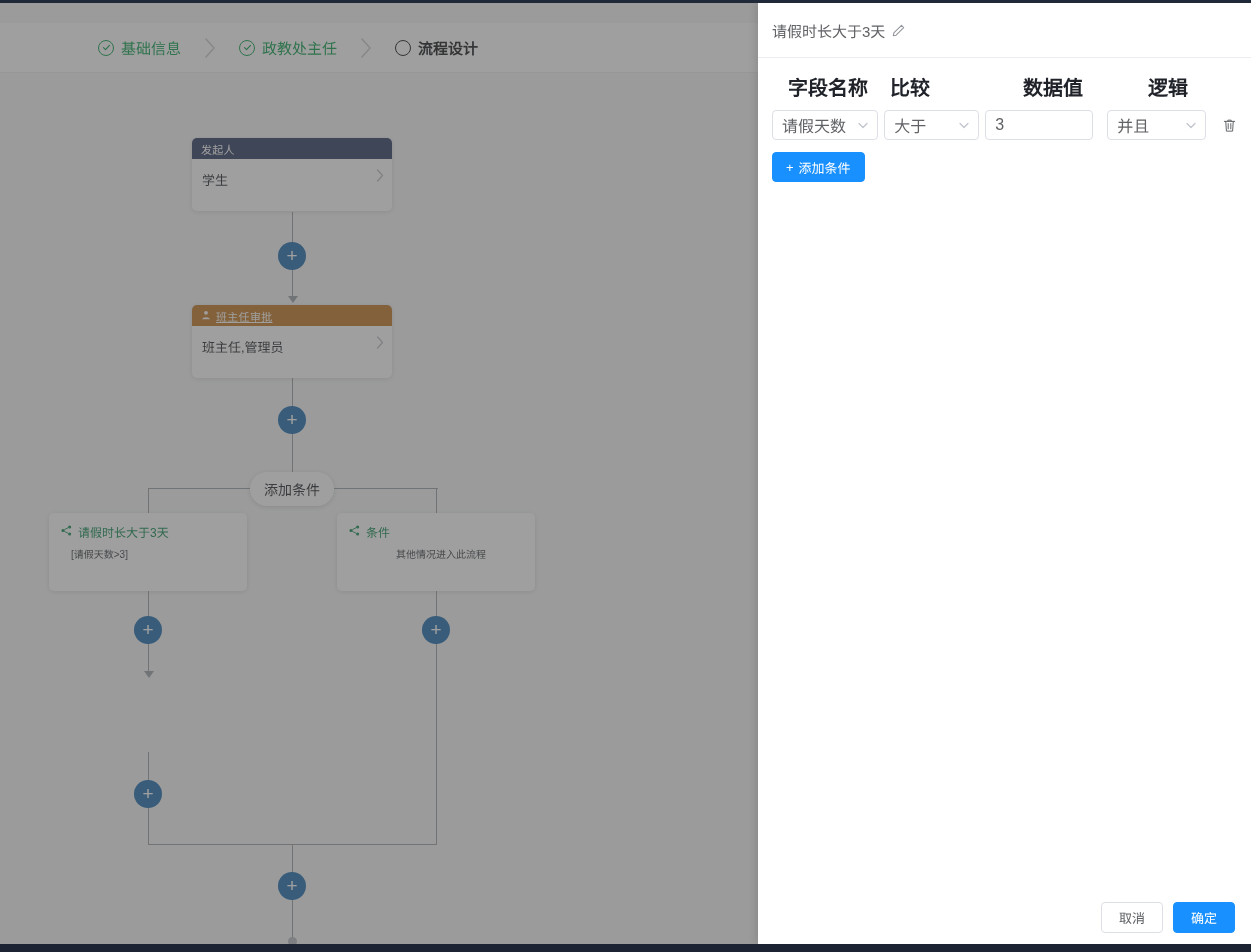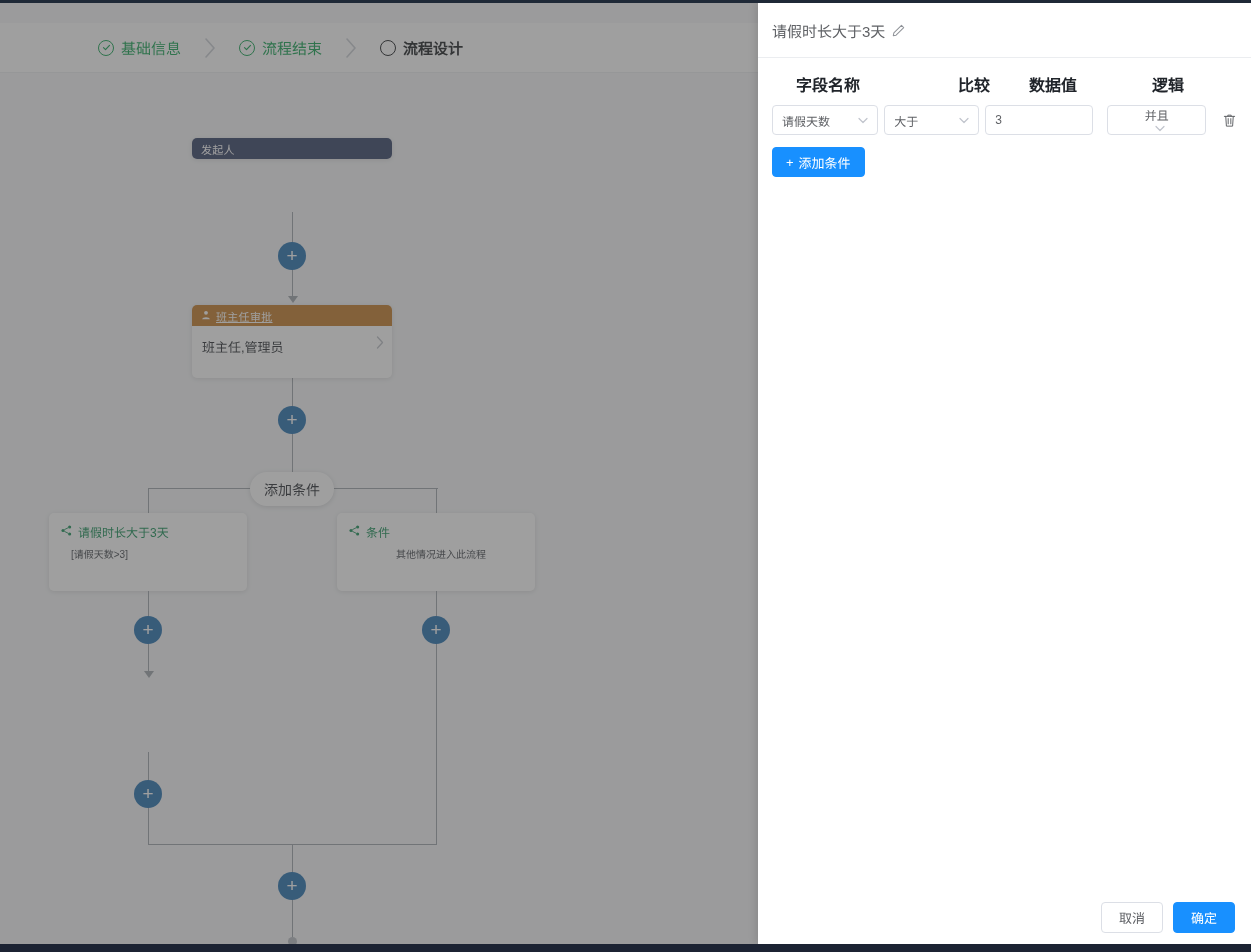--- a/index.html
+++ b/index.html
@@ -263,54 +263,54 @@
     vertical-align: middle;
   }
   .drawer-body {
     flex: 1 1 auto;
     padding: 12px 14px 0 14px;
     overflow: auto;
   }
 
   .cond-table-head {
     display: flex;
-    font-size: 16px;
+    font-size: 20px;
     color: #20242a;
     font-weight: bold;
     margin-bottom: 9px;
     padding-top: 2px;
   }
   .cond-table-head .c1 { width: 112px; text-align: center; }
-  .cond-table-head .c2 { width: 100px; text-align: right; margin-left: 6px; }
+  .cond-table-head .c2 { width: 100px; text-align: left; margin-left: 6px; }
   .cond-table-head .c3 { width: 114px; text-align: center; margin-left: 6px; }
   .cond-table-head .c4 { width: 104px; text-align: center; margin-left: 6px; }
 
   .cond-row {
     display: flex;
     align-items: center;
     margin-bottom: 12px;
   }
   .sel, .inp {
     height: 30px;
     border: 1px solid #dcdfe6;
     border-radius: 4px;
     background: #ffffff;
-    font-size: 12px;
+    font-size: 16px;
     color: #606266;
     display: flex;
     align-items: center;
     padding: 0 9px;
     position: relative;
   }
   .sel { justify-content: space-between; cursor: pointer; }
   .sel .caret { color: #c0c4cc; font-size: 10px; margin-left: 6px; }
   .w1 { width: 112px; }
   .w2 { width: 100px; margin-left: 6px; }
   .w3 { width: 114px; margin-left: 6px; }
-  .w4 { width: 104px; margin-left: 14px; flex-direction: column; }
+  .w4 { width: 104px; margin-left: 14px; }
   .inp .value { color: #606266; }
   .trash {
     margin-left: 16px;
     color: #606266;
     cursor: pointer;
     display: inline-flex;
     align-items: center;
   }
 
   .btn {
@@ -370,21 +370,21 @@
         <svg width="13" height="22" viewBox="0 0 13 22">
             <path d="M2 2 L10 11 L2 20" fill="none" stroke="currentColor" stroke-width="1.6" stroke-linecap="round" stroke-linejoin="round"></path>
           </svg>
       </div>
       <div class="step done">
         <span class="circle">
           <svg width="9" height="9" viewBox="0 0 12 12">
               <path d="M2 6.2 L4.7 8.8 L10 3.2" fill="none" stroke="currentColor" stroke-width="1.6" stroke-linecap="round" stroke-linejoin="round"></path>
             </svg>
         </span>
-        <span class="label">流程结束</span>
+        <span class="label">政教处主任</span>
       </div>
       <div class="step-sep">
         <svg width="13" height="22" viewBox="0 0 13 22">
             <path d="M2 2 L10 11 L2 20" fill="none" stroke="currentColor" stroke-width="1.6" stroke-linecap="round" stroke-linejoin="round"></path>
           </svg>
       </div>
       <div class="step active">
         <span class="circle"></span>
         <span class="label">流程设计</span>
       </div>
@@ -393,20 +393,28 @@
     <div class="canvas">
       <div class="canvas-inner">
 
         <div class="line-v" style="left:292px; top:139px; height:88px;"></div>
         <div class="arrow-down" style="left:288px; top:223px;"></div>
         <div class="line-v" style="left:292px; top:305px; height:110px;"></div>
 
         <div class="node" style="left:192px; top:65px;">
           <div class="node-head start">
             <span>发起人</span>
+          </div>
+          <div class="node-body">
+            <span>学生</span>
+            <span class="chev">
+              <svg width="8" height="13" viewBox="0 0 8 13">
+                  <path d="M1.5 1 L6.5 6.5 L1.5 12" fill="none" stroke="currentColor" stroke-width="1.3" stroke-linecap="round" stroke-linejoin="round"></path>
+                </svg>
+            </span>
           </div>
         </div>
 
         <div class="plus-btn" style="left:278px; top:169px;">
             <span>+</span>
           </div>
 
         <div class="node" style="left:192px; top:232px;">
           <div class="node-head approve">
             <span class="person-glyph">

